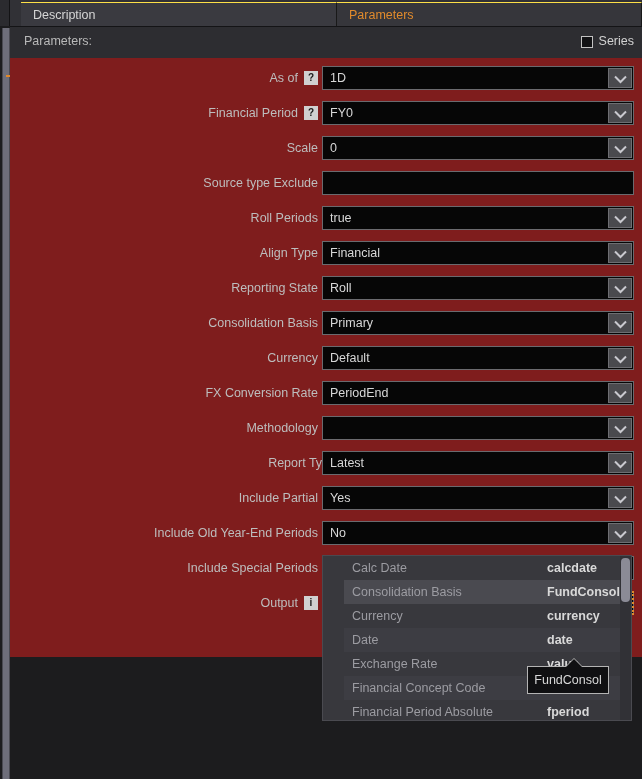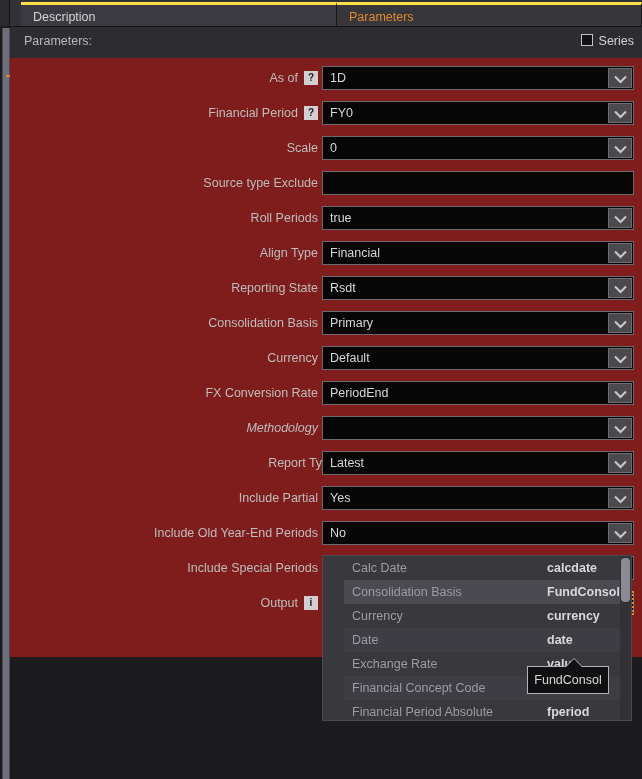--- a/index.html
+++ b/index.html
@@ -57,21 +57,21 @@
   .tab {
     position: absolute;
     top: 2px;
     height: 24px;
     line-height: 24px;
     font-size: 12.5px;
     padding-left: 12px;
     box-sizing: border-box;
     background: #3a3a40;
     border-right: 1px solid #191919;
-    border-top: 3px solid #fde047;
+    border-top: 1px solid #fde047;
     cursor: default;
   }
   #tab-description { left: 11px; width: 316px; color: #d6d6d6; }
   #tab-parameters  { left: 327px; width: 305px; color: #e08a2c; background: #36363b; }
 
   
   #section-bar {
     position: absolute;
     left: 10px; top: 27px;
     width: 632px; height: 31px;
@@ -82,21 +82,21 @@
   #section-title {
     position: absolute;
     left: 14px; top: 7px;
     font-size: 12.5px;
     color: #b9b9b9;
   }
   #series-wrap {
     position: absolute;
     right: 8px; top: 7px;
     display: flex;
-    align-items: flex-start;
+    align-items: flex-end;
     gap: 6px;
     cursor: default;
   }
   #series-checkbox {
     width: 12px; height: 12px;
     background: #121214;
     border: 1px solid #c2c2c2;
     box-sizing: border-box;
   }
   #series-label { font-size: 12.5px; color: #d2d2d2; }
@@ -333,21 +333,21 @@
         <div class="chev-btn">
           <svg width="13" height="9" viewBox="0 0 13 9">
             <path d="M1 1.5 L6.5 7 L12 1.5" stroke="#c9c9cf" stroke-width="2" fill="none"></path>
           </svg>
         </div>
       </div>
     </div>
     <div class="row" style="top: 218px;">
       <div class="row-label">Reporting State</div>
       <div class="field">
-        <div class="field-value">Rsdt</div>
+        <div class="field-value">Roll</div>
         <div class="chev-btn">
           <svg width="13" height="9" viewBox="0 0 13 9">
             <path d="M1 1.5 L6.5 7 L12 1.5" stroke="#c9c9cf" stroke-width="2" fill="none"></path>
           </svg>
         </div>
       </div>
     </div>
     <div class="row" style="top: 253px;">
       <div class="row-label">Consolidation Basis</div>
       <div class="field">
@@ -374,21 +374,21 @@
       <div class="row-label">FX Conversion Rate</div>
       <div class="field">
         <div class="field-value">PeriodEnd</div>
         <div class="chev-btn">
           <svg width="13" height="9" viewBox="0 0 13 9">
             <path d="M1 1.5 L6.5 7 L12 1.5" stroke="#c9c9cf" stroke-width="2" fill="none"></path>
           </svg>
         </div>
       </div>
     </div>
-    <div class="row" style="top: 358px; font-style: italic;">
+    <div class="row" style="top: 358px;">
       <div class="row-label">Methodology</div>
       <div class="field">
         <div class="field-value"></div>
         <div class="chev-btn">
           <svg width="13" height="9" viewBox="0 0 13 9">
             <path d="M1 1.5 L6.5 7 L12 1.5" stroke="#c9c9cf" stroke-width="2" fill="none"></path>
           </svg>
         </div>
       </div>
     </div>

